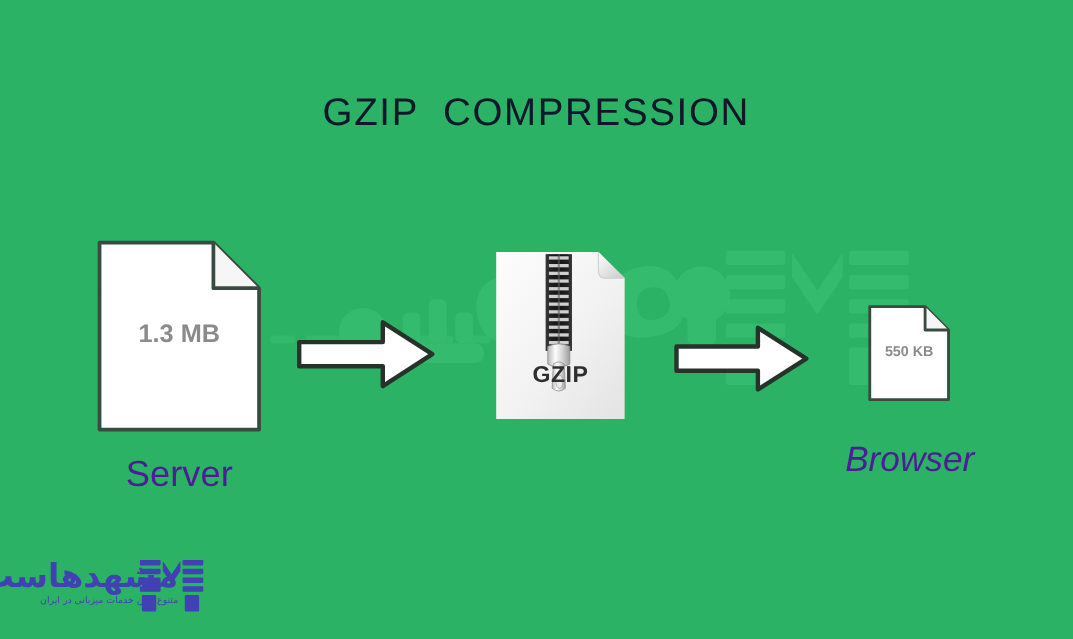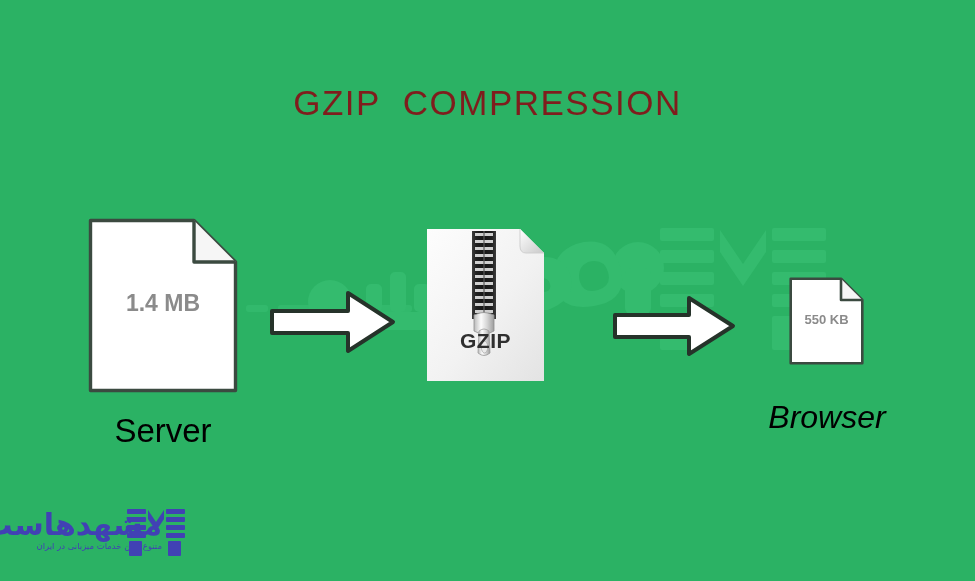--- a/index.html
+++ b/index.html
@@ -26,33 +26,33 @@
 
   
   .title {
     position: absolute;
     left: 0;
     top: 83px;
     width: 975px;
     text-align: center;
     font-size: 35px;
     letter-spacing: 1.5px;
-    color: #7f1d1d;
+    color: #0f172a;
     font-weight: 400;
     font-family: "Liberation Sans", sans-serif;
     white-space: pre;
   }
 
   
   .doc-wrap { position: absolute; }
   .doc-label {
     position: absolute;
     width: 100%;
     text-align: center;
-    color: #000000;
+    color: #4c1d95;
     font-size: 33px;
     font-weight: 400;
     font-family: "Liberation Sans", sans-serif;
   }
   .doc-size {
     position: absolute;
     width: 100%;
     text-align: center;
     color: #8b8b8b;
     font-weight: bold;
@@ -63,21 +63,21 @@
   #server-doc-wrap { left: 88px; top: 218px; width: 150px; height: 175px; }
   #server-doc-size { top: 72px; font-size: 23px; }
   #server-label { left: 88px; top: 412px; width: 150px; }
 
   
   #browser-doc-wrap { left: 789px; top: 277px; width: 75px; height: 64px; }
   #browser-doc-size { top: 35px; font-size: 13px; }
   #browser-label { left: 742px; top: 399px; width: 170px; font-size: 32px; font-style: italic; }
 
   
-  #gzip-wrap { position: absolute; left: 427px; top: 229px; width: 117px; height: 152px; }
+  #gzip-wrap { position: absolute; left: 451px; top: 229px; width: 117px; height: 152px; }
   #gzip-text {
     position: absolute;
     left: 0; top: 100px;
     width: 117px;
     text-align: center;
     font-size: 21px;
     font-weight: bold;
     color: #2f2f2f;
     letter-spacing: 0.5px;
     font-family: "Liberation Sans", sans-serif;
@@ -176,21 +176,21 @@
     </g>
   </svg>
 
   <div class="title">GZIP  COMPRESSION</div>
 
   <div class="doc-wrap" id="server-doc-wrap">
     <svg width="150" height="175" viewBox="0 0 150 175" xmlns="http://www.w3.org/2000/svg">
       <path d="M2.5 2.5 L106 2.5 L147.5 44 L147.5 172.5 L2.5 172.5 Z" fill="#ffffff" stroke="#3b4a40" stroke-width="3.4" stroke-linejoin="round"></path>
       <path d="M106 2.5 L106 44 L147.5 44" fill="#f6f6f6" stroke="#3b4a40" stroke-width="3.4" stroke-linejoin="round"></path>
     </svg>
-    <div class="doc-size" id="server-doc-size">1.4 MB</div>
+    <div class="doc-size" id="server-doc-size">1.3 MB</div>
   </div>
   <div class="doc-label" id="server-label">Server</div>
 
   <svg class="arrow" id="arrow-1" width="127" height="66" viewBox="0 0 127 66" xmlns="http://www.w3.org/2000/svg">
     <path d="M3 22 L79 22 L79 4 L124 33 L79 62 L79 44 L3 44 Z" fill="#ffffff" stroke="#26332a" stroke-width="4" stroke-linejoin="round"></path>
   </svg>
 
   <div id="gzip-wrap">
     <svg width="117" height="152" viewBox="0 0 117 152" xmlns="http://www.w3.org/2000/svg">
       <defs>

